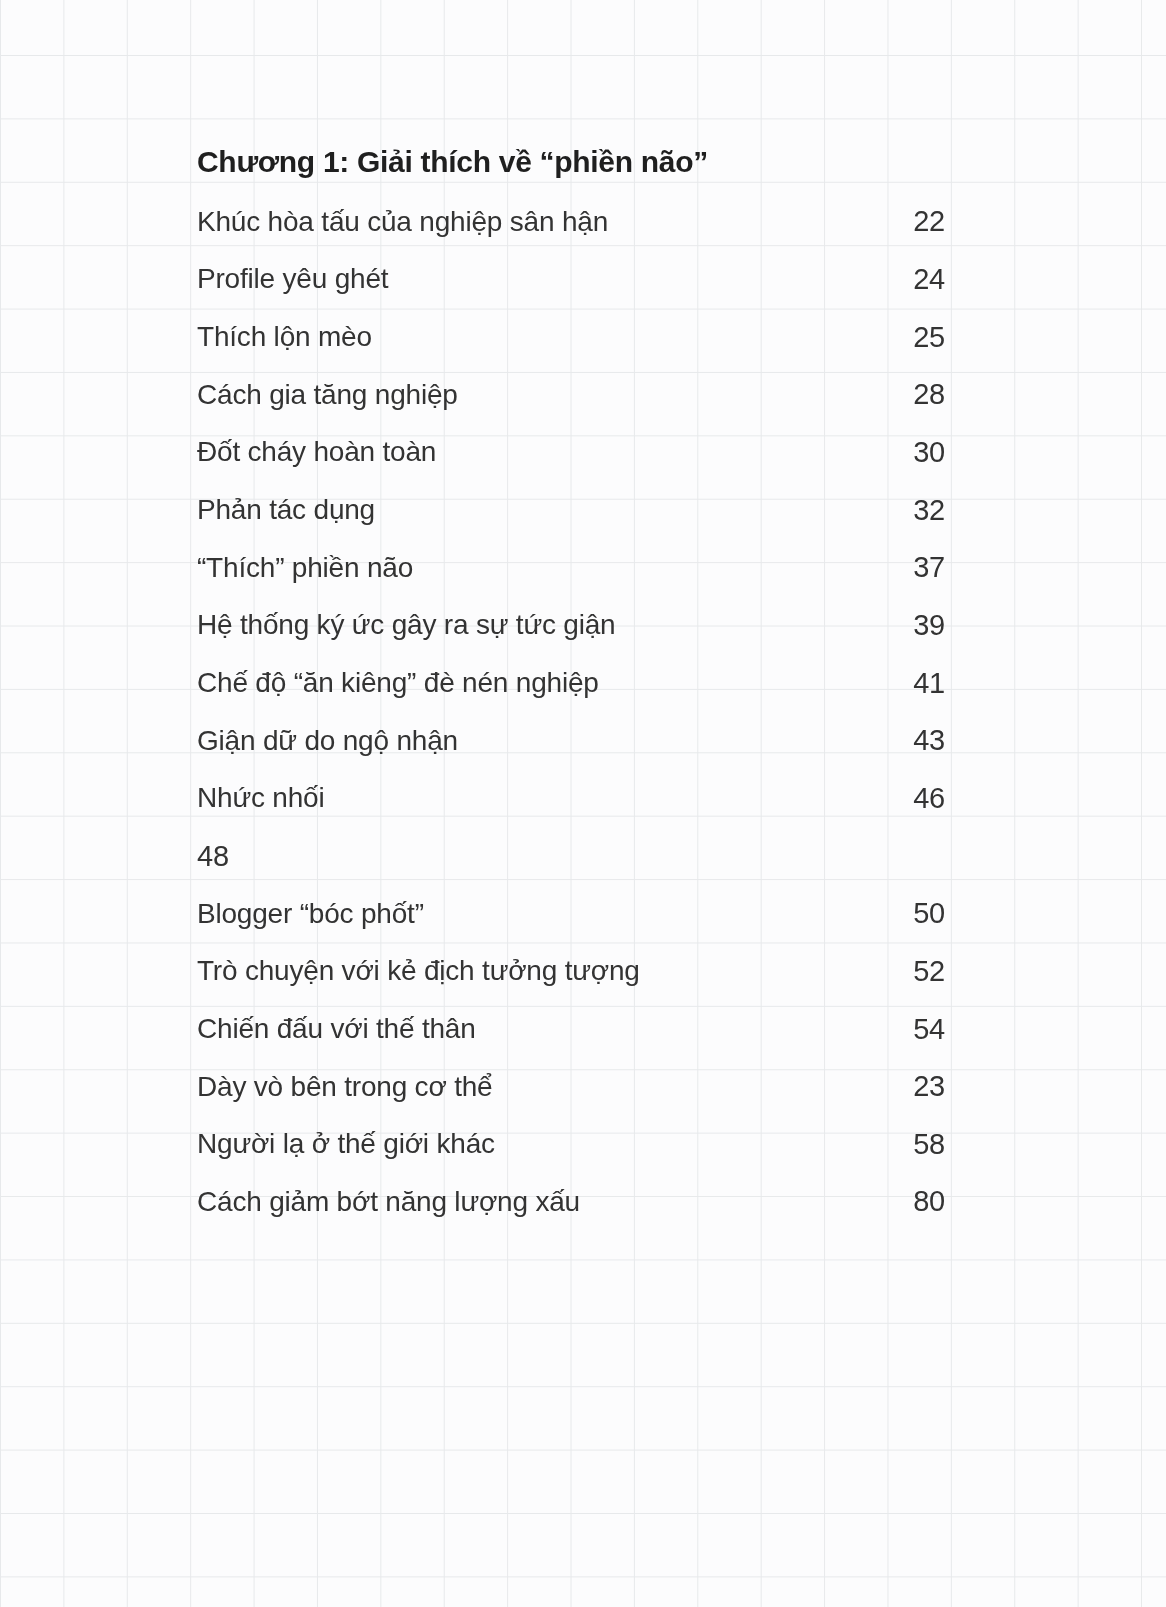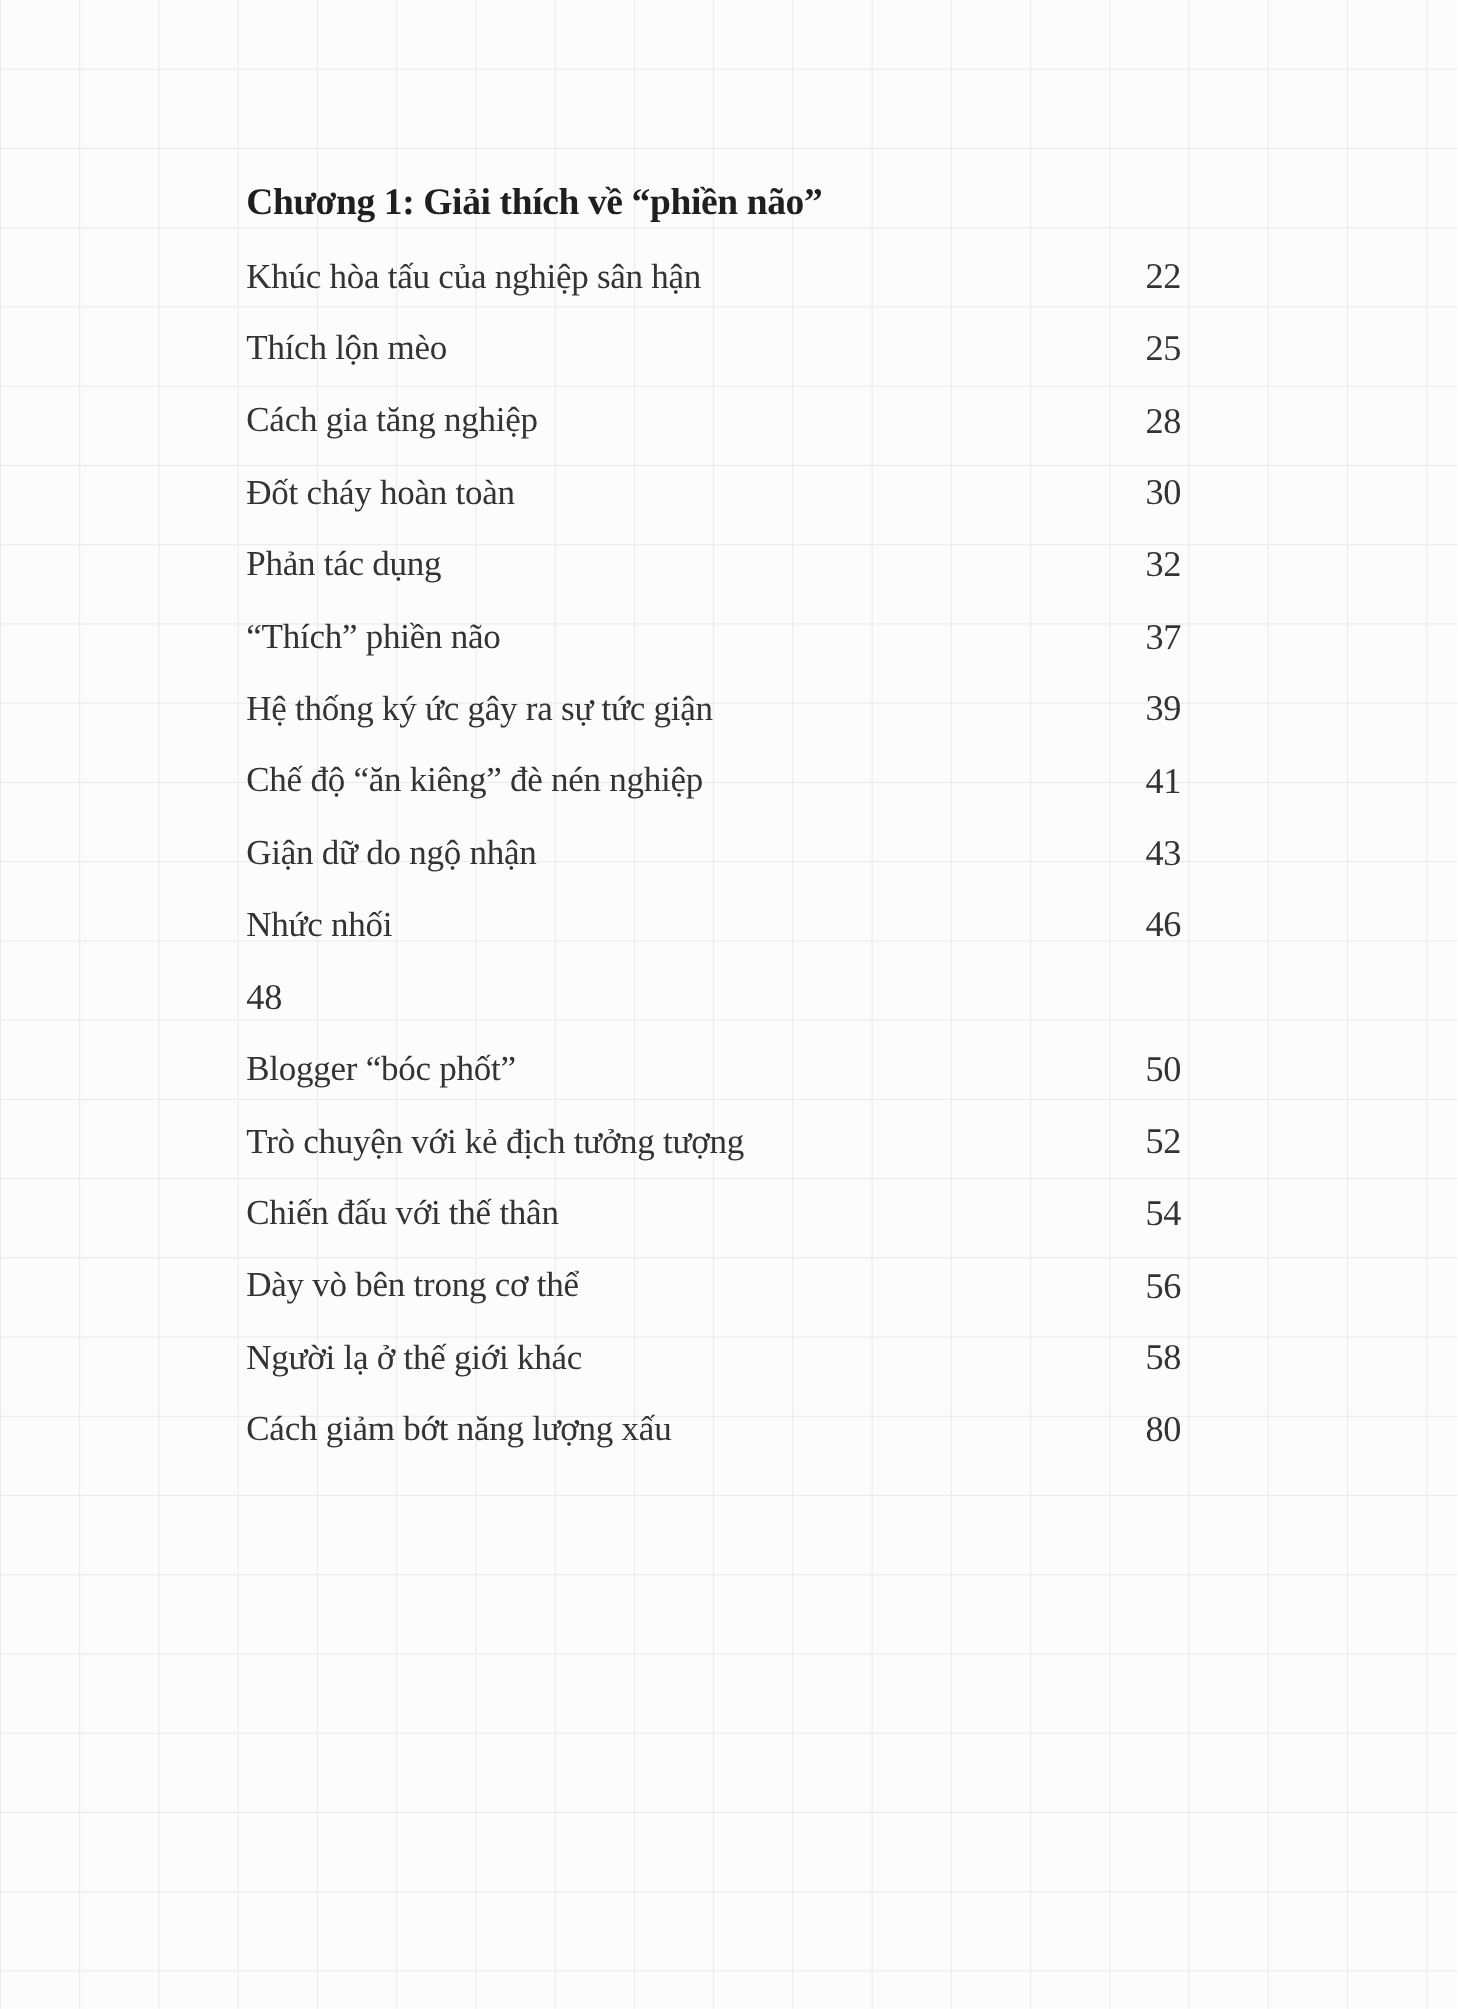--- a/index.html
+++ b/index.html
@@ -10,21 +10,21 @@
     position: relative;
     width: 1166px;
     height: 1607px;
     overflow: hidden;
     background-color: var(--bg-color, #fcfcfd);
     background-image:
       linear-gradient(to right, var(--grid-color, #e7e9eb) 1px, transparent 1px),
       linear-gradient(to bottom, var(--grid-color, #e7e9eb) 1px, transparent 1px);
     background-size: 63.4px 100%, 100% 63.4px;
     background-position: 0 0, 0 55px;
-    font-family: Liberation Serif, serif;
+    font-family: Liberation Sans, sans-serif;
   }
   .toc {
     position: absolute;
     left: 197px;
     top: 133px;
     width: 748px;
   }
   .chapter-heading {
     height: 57px;
     display: flex;
@@ -64,20 +64,24 @@
 
 <div class="sheet" style="--bg-color: #fcfcfd; --grid-color: #e7e9eb; --text-color: #333333; --heading-color: #1f1f1f;">
   <div class="toc">
     <div class="chapter-heading">Chương 1: Giải thích về “phiền não”</div>
     <ul class="entries">
   <li class="row">
     <span class="entry-title">Khúc hòa tấu của nghiệp sân hận</span>
     <span class="entry-page">22</span>
   </li>
 
+  <li class="row">
+    <span class="entry-title">Profile yêu ghét</span>
+    <span class="entry-page">24</span>
+  </li>
 
   <li class="row">
     <span class="entry-title">Thích lộn mèo</span>
     <span class="entry-page">25</span>
   </li>
 
 
   <li class="row">
     <span class="entry-title">Cách gia tăng nghiệp</span>
     <span class="entry-page">28</span>
@@ -134,21 +138,21 @@
     <span class="entry-page">52</span>
   </li>
 
   <li class="row">
     <span class="entry-title">Chiến đấu với thế thân</span>
     <span class="entry-page">54</span>
   </li>
 
   <li class="row">
     <span class="entry-title">Dày vò bên trong cơ thể</span>
-    <span class="entry-page">56</span>
+    <span class="entry-page">23</span>
   </li>
 
   <li class="row">
     <span class="entry-title">Người lạ ở thế giới khác</span>
     <span class="entry-page">58</span>
   </li>
 
   <li class="row">
     <span class="entry-title">Cách giảm bớt năng lượng xấu</span>
     <span class="entry-page">80</span>

